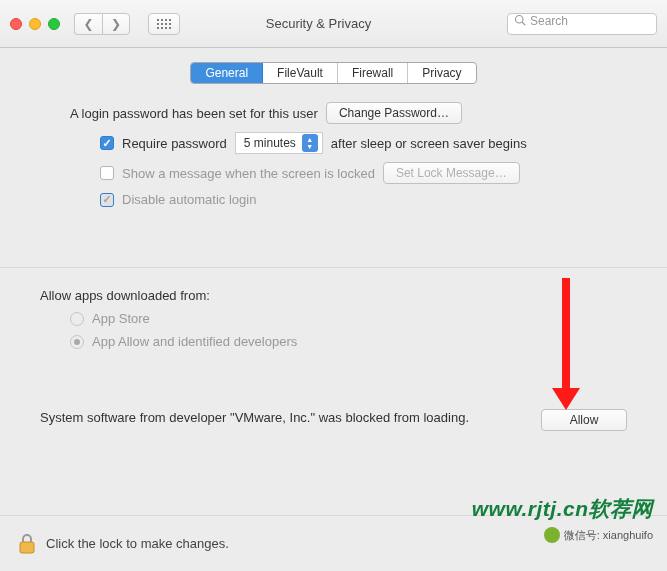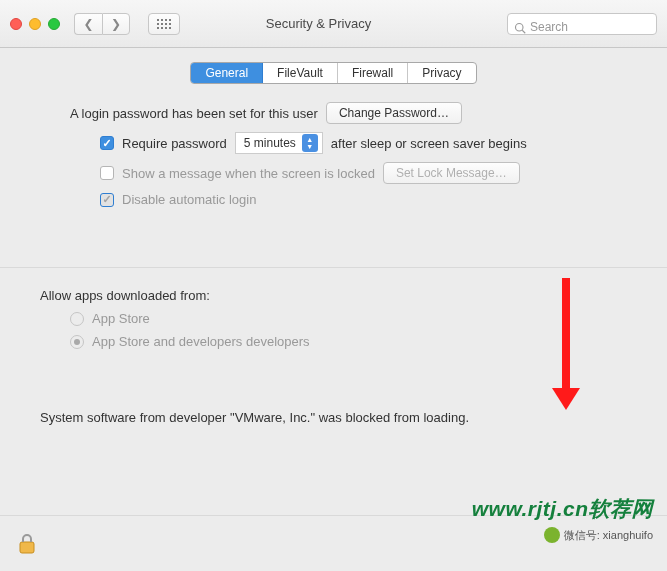--- a/index.html
+++ b/index.html
@@ -12,21 +12,21 @@
 .dot.yellow { background: #febc2e; border:1px solid #dfa023;}
 .dot.green { background: #28c840; border:1px solid #26a934;}
 .nav-group { display: flex; background:#fff0; }
 .nav-btn { width:28px; height:22px; background: linear-gradient(#fdfdfd,#f1f1f1); border:1px solid #c7c7c7; display:flex; align-items:center; justify-content:center; font-size:12px; color:#888; }
 .nav-btn:first-child { border-radius: 4px 0 0 4px; border-right:none;}
 .nav-btn:last-child { border-radius: 0 4px 4px 0;}
 .grid-btn { width:32px; height:22px; background: linear-gradient(#fdfdfd,#f1f1f1); border:1px solid #c7c7c7; border-radius:4px; display:flex; align-items:center; justify-content:center; margin-left:8px;}
 .grid-dots { display:grid; grid-template-columns:repeat(4,2px); grid-template-rows:repeat(3,2px); gap:2px;}
 .grid-dots span { width:2px; height:2px; background:#555; border-radius:50%;}
 .title { flex:1; text-align:center; font-size:13px; color:#4a4a4a; margin-left:-50px;}
-.search { width:150px; height:22px; background:#fff; border:1px solid #c7c7c7; border-radius:4px; display:flex; align-items:flex-end; padding:0 6px; gap:4px; color:#999; font-size:12px;}
+.search { width:150px; height:22px; background:#fff; border:1px solid #c7c7c7; border-radius:4px; display:flex; align-items:flex-start; padding:0 6px; gap:4px; color:#999; font-size:12px;}
 .tabs { display:flex; justify-content:center; margin-top:14px;}
 .seg { display:flex; border:1px solid #a8a8a8; border-radius:4px; overflow:hidden; height:22px; background:#fff;}
 .seg-item { padding:0 14px; font-size:12px; display:flex; align-items:center; color:#333; border-right:1px solid #c7c7c7; cursor:default;}
 .seg-item:last-child { border-right:none;}
 .seg-item.active { background:#3e8fe0; color:#fff; border-right-color:#2f7ed1;}
 .content { padding: 18px 40px 0 40px; font-size:13px; color:#333; flex:1; position:relative;}
 .row { display:flex; align-items:center; gap:8px; margin-bottom:8px;}
 .btn { background: linear-gradient(#fdfdfd,#f1f1f1); border:1px solid #c0c0c0; border-radius:4px; padding:2px 12px; font-size:12px; color:#333; height:22px; display:inline-flex; align-items:center;}
 .btn.disabled { color:#b0b0b0;}
 .select { background:#fff; border:1px solid #ccc; border-radius:0; height:22px; display:inline-flex; align-items:center; padding:0 4px 0 8px; font-size:12px;}
@@ -130,35 +130,37 @@
 
     <div class="row">
       <span>Allow apps downloaded from:</span>
     </div>
     <div class="row indent">
       <span class="radio"></span>
       <span class="muted">App Store</span>
     </div>
     <div class="row indent">
       <span class="radio selected"></span>
-      <span class="muted">App Store and developers developers</span>
+      <span class="muted">App Allow and identified developers</span>
     </div>
 
     <div class="section-gap"></div>
 
     <div class="allow-row">
       <div class="allow-text">System software from developer "VMware, Inc." was blocked from loading.</div>
+      <div class="allow-btn">Allow</div>
     </div>
   </div>
 
   <div class="footer">
     <svg class="lock-icon" viewBox="0 0 18 22">
       <rect x="2" y="9" width="14" height="11" rx="2" fill="#f0b84a" stroke="#c88f20"></rect>
       <path d="M5 9 V6 a4 4 0 0 1 8 0 V9" fill="none" stroke="#9a9a9a" stroke-width="2"></path>
     </svg>
+    <span>Click the lock to make changes.</span>
   </div>
 
   <div class="arrow-annot">
     <div class="arrow-line"></div>
     <div class="arrow-head"></div>
   </div>
 
   <div class="watermark">www.rjtj.cn软荐网</div>
   <div class="watermark2">
     <span class="wechat-icon"></span>

